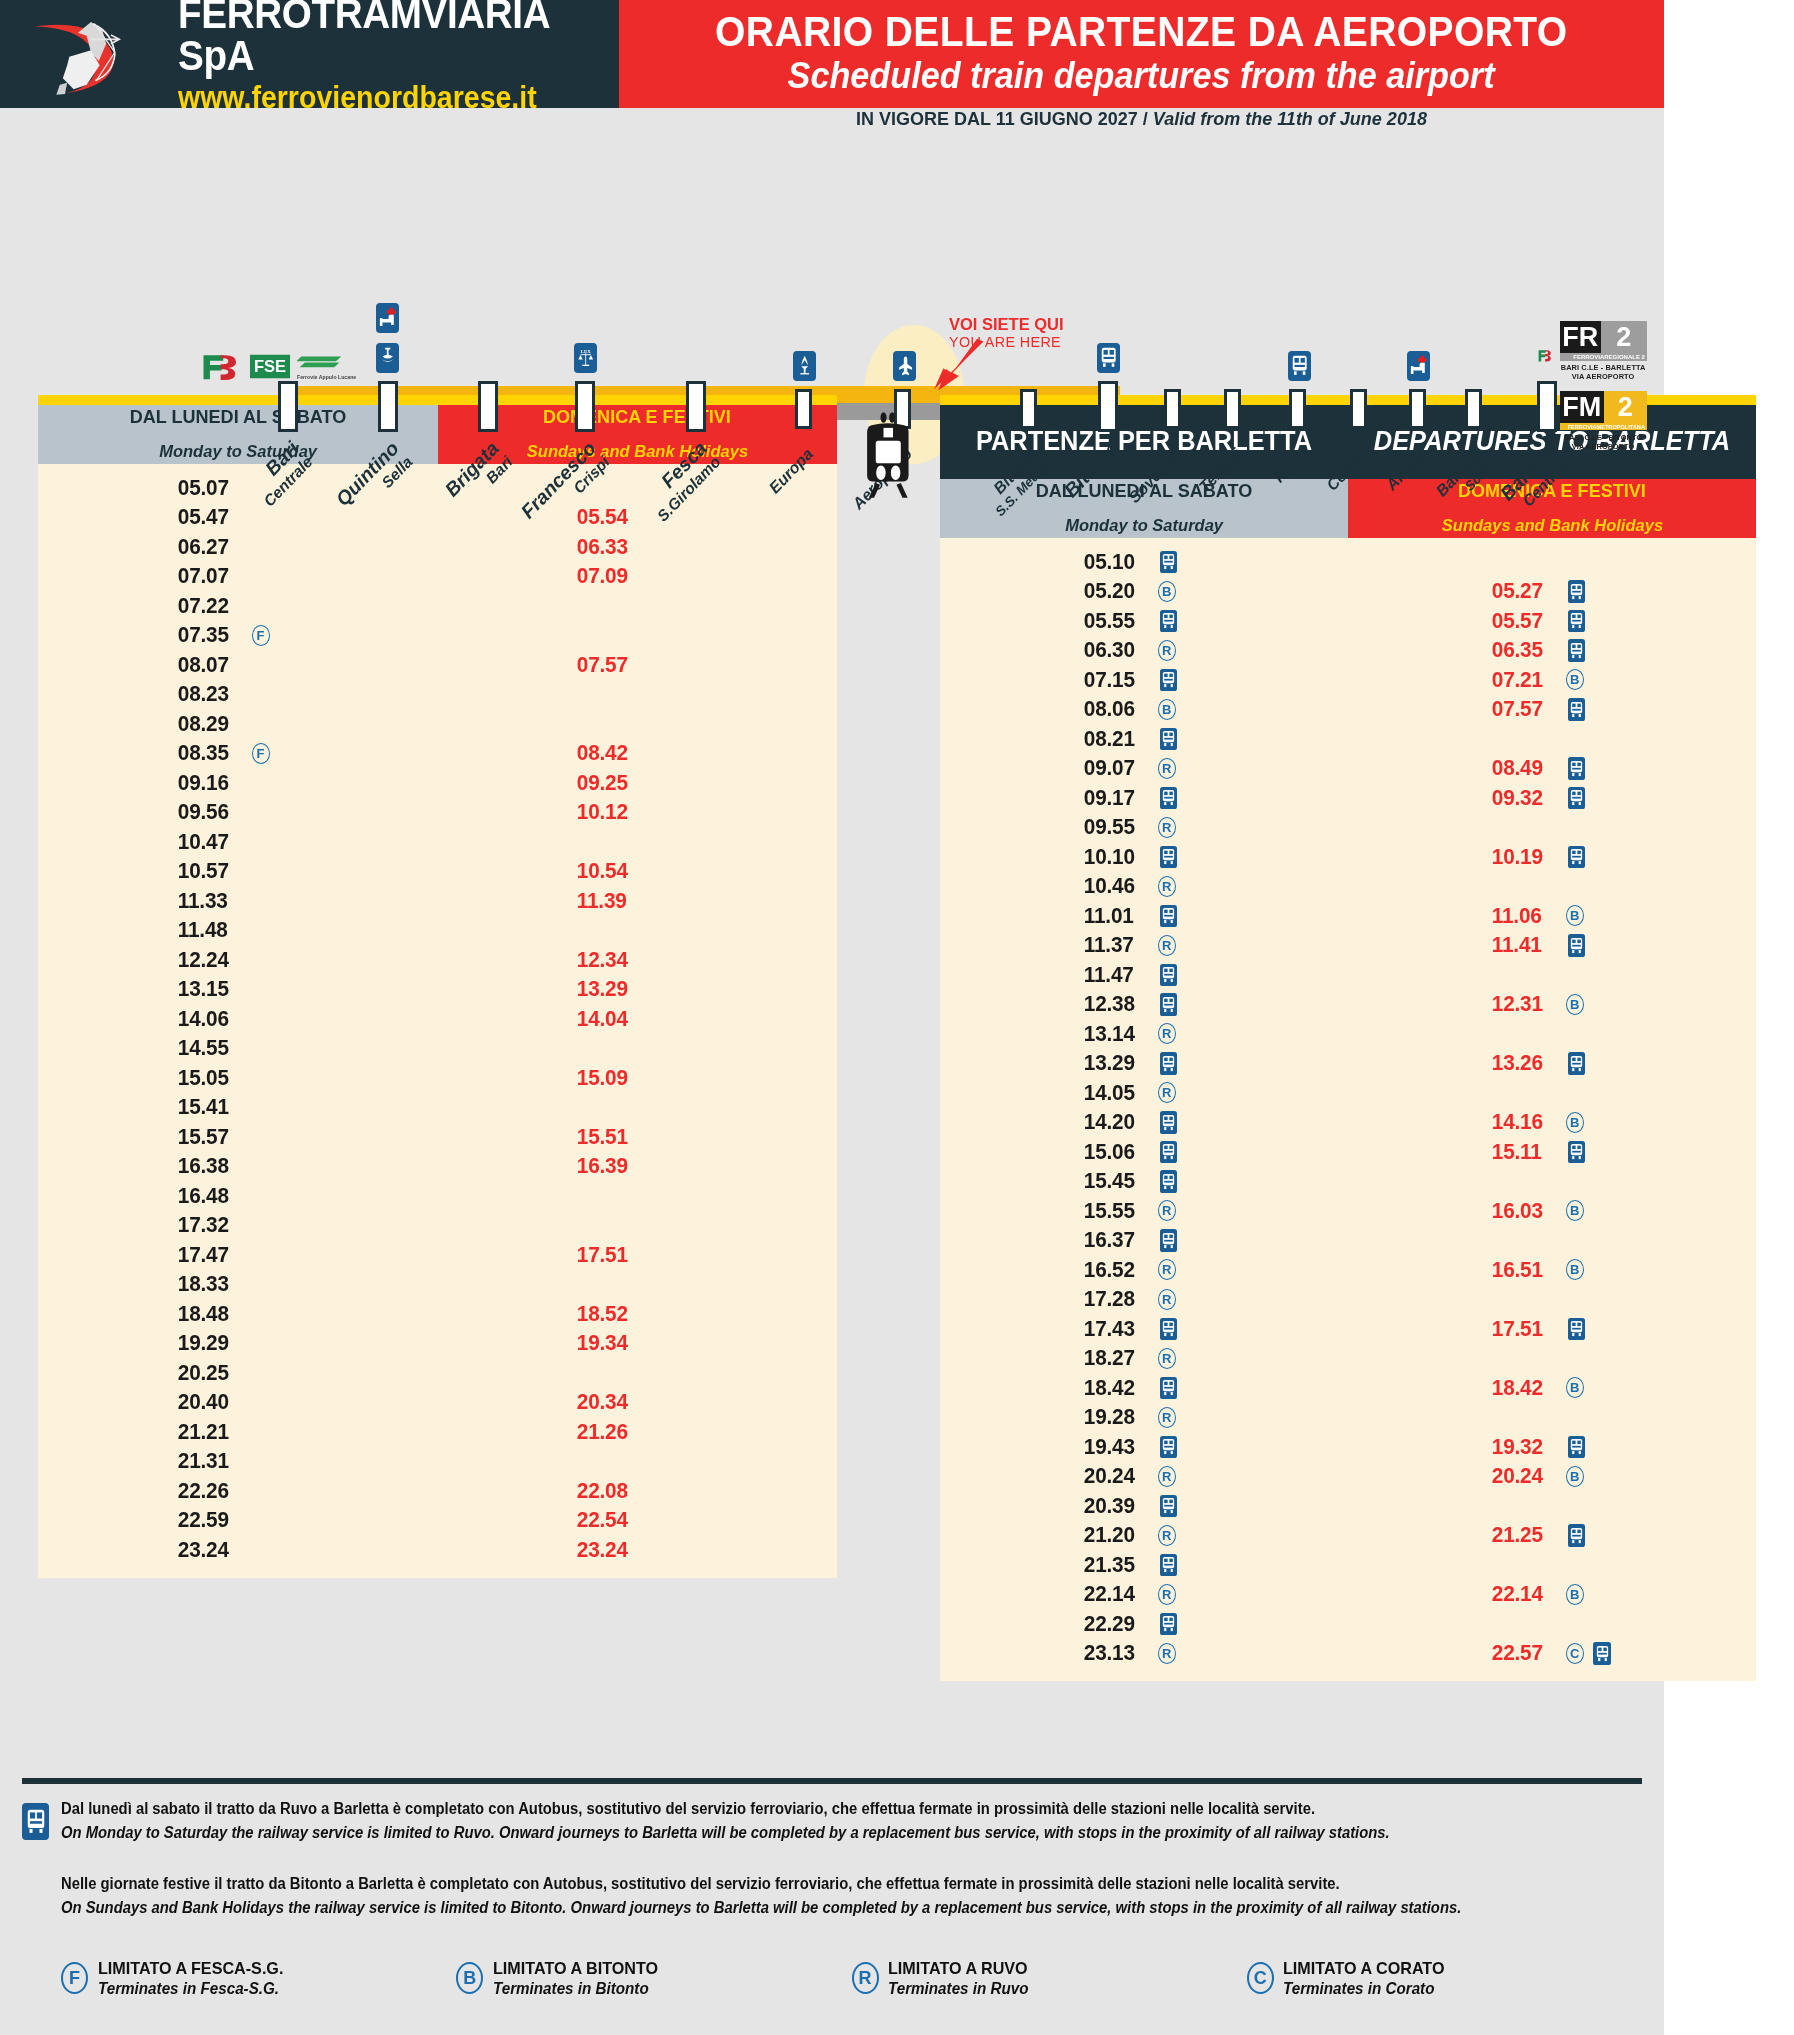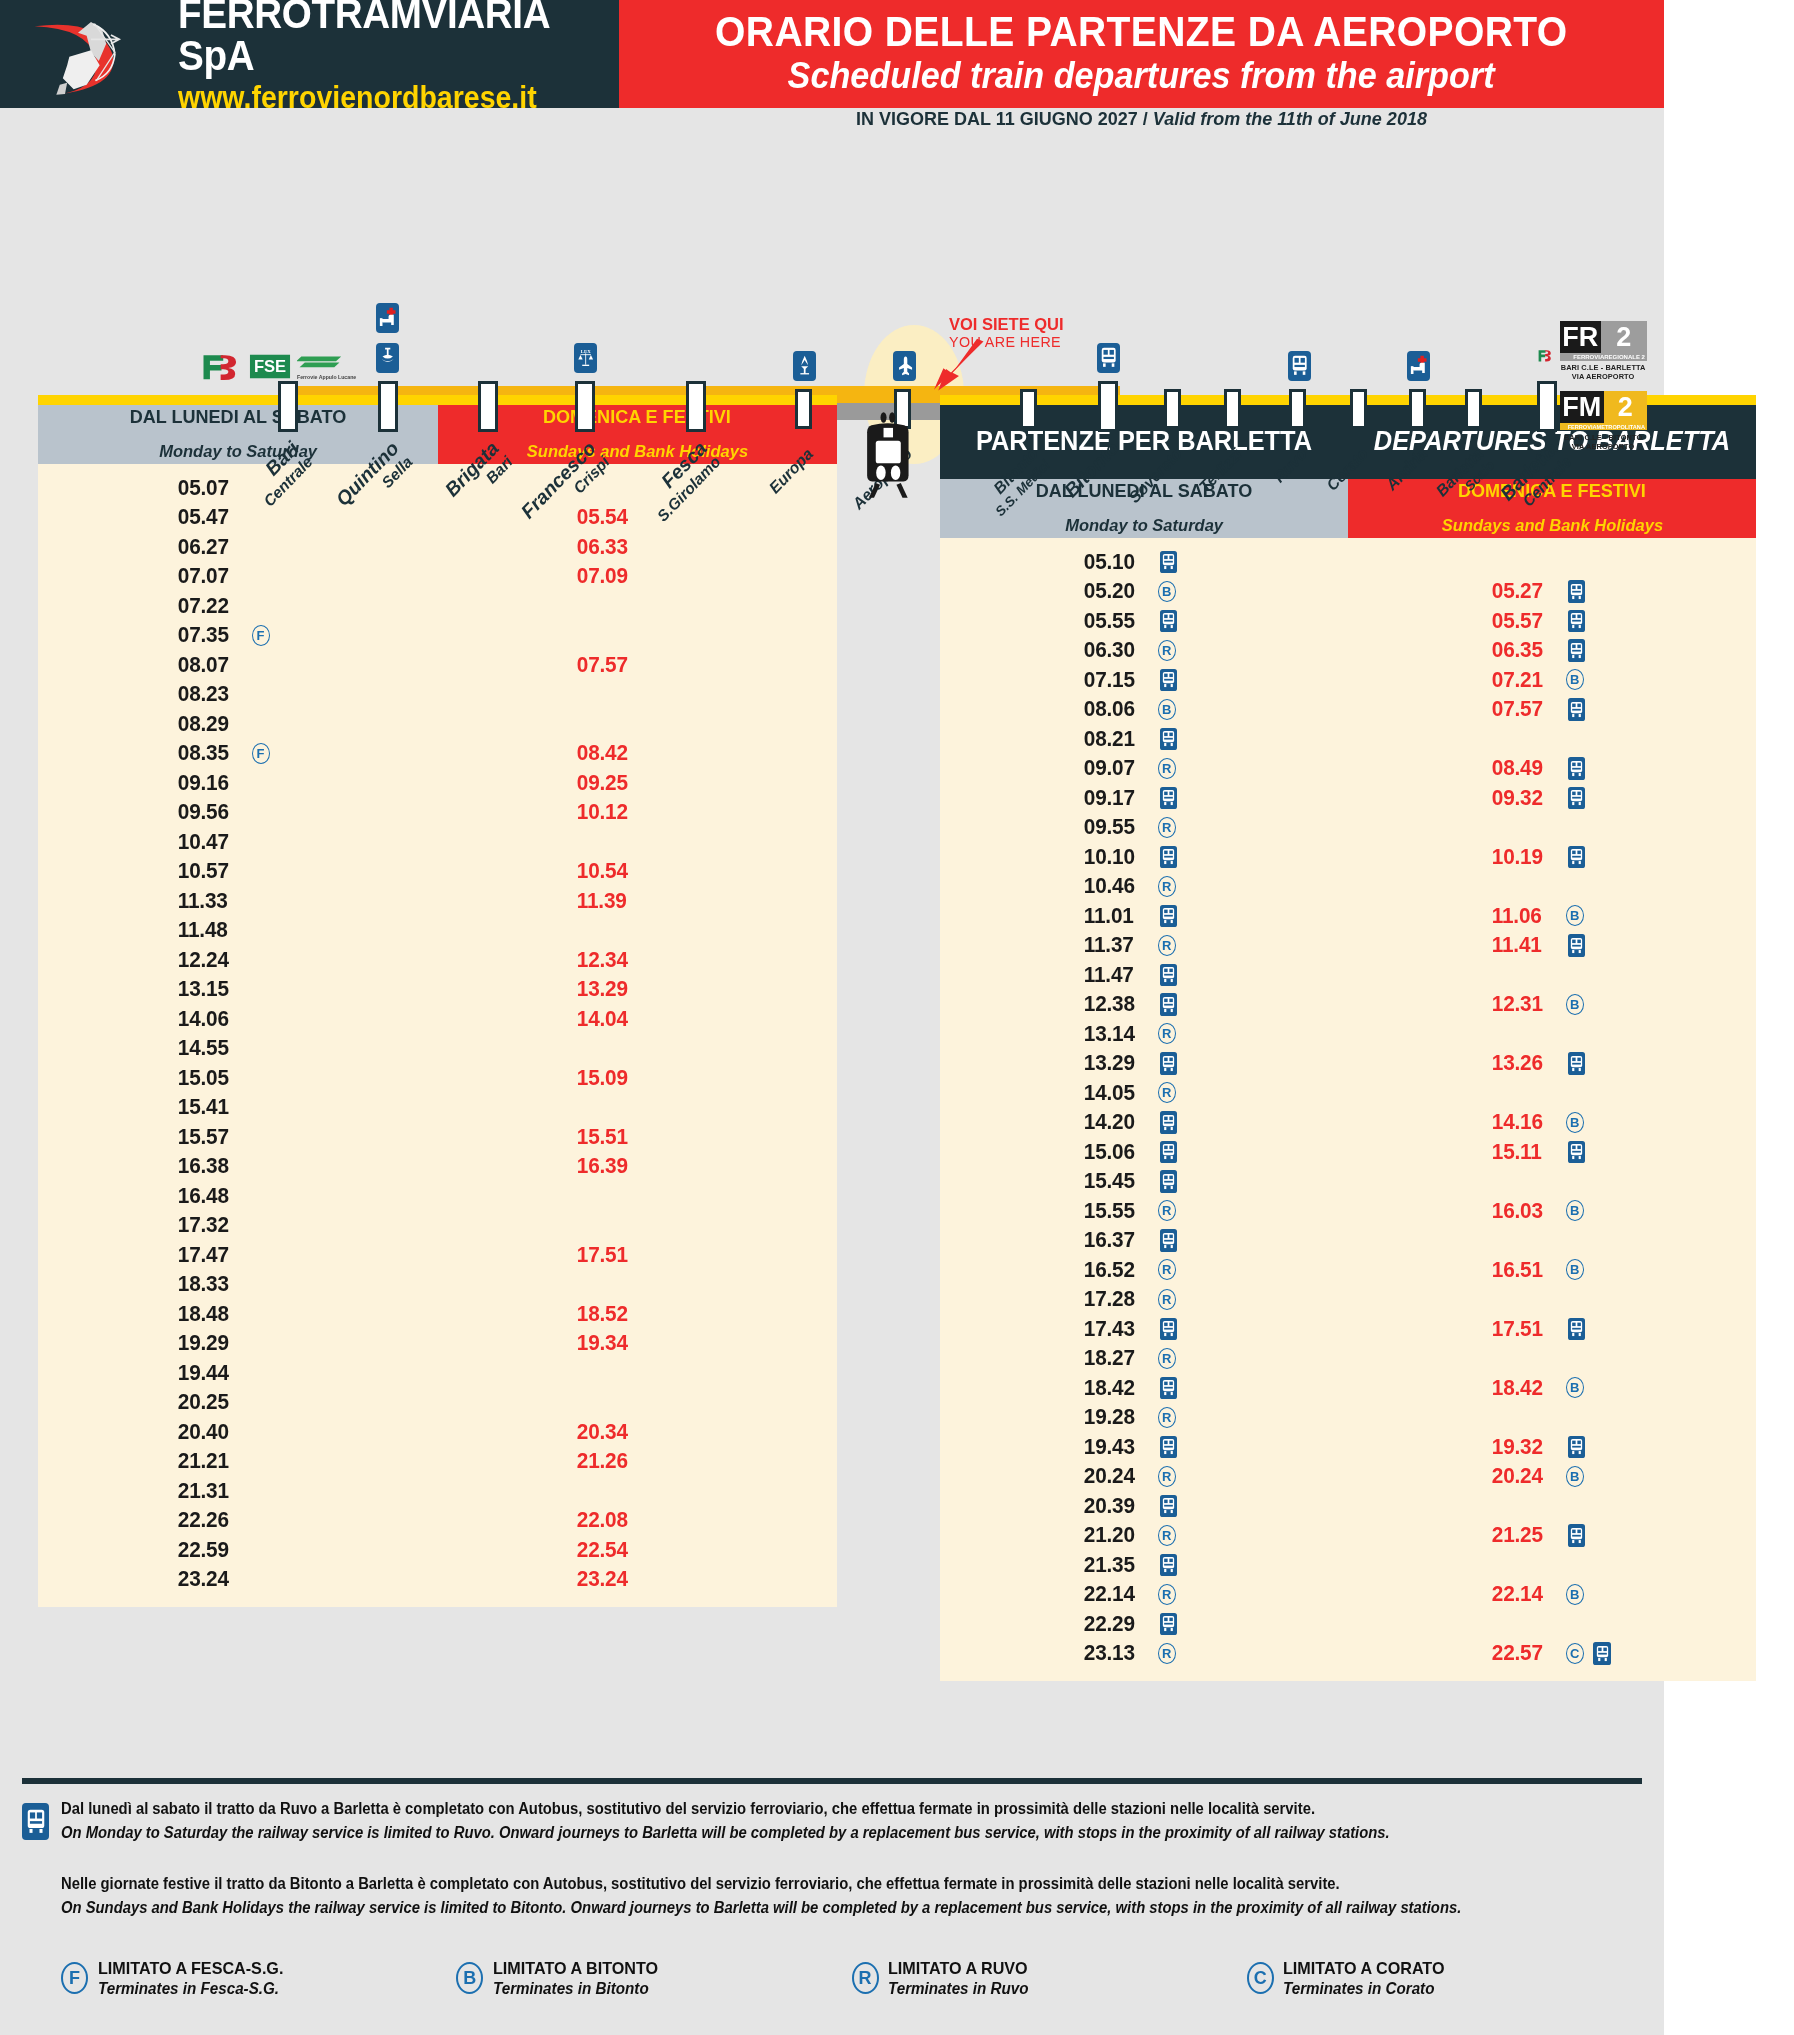--- a/index.html
+++ b/index.html
@@ -823,32 +823,20 @@
             </div>
             <div class="cell">
               <div class="cellinner">
                 <span class="time sd">19.34</span>
               </div>
             </div>
           </div>
           <div class="row">
             <div class="cell">
               <div class="cellinner">
-                <span class="time wd">19.44</span>
-              </div>
-            </div>
-            <div class="cell">
-              <div class="cellinner">
-                <span class="time sd"></span>
-              </div>
-            </div>
-          </div>
-          <div class="row">
-            <div class="cell">
-              <div class="cellinner">
                 <span class="time wd">20.25</span>
               </div>
             </div>
             <div class="cell">
               <div class="cellinner">
                 <span class="time sd"></span>
               </div>
             </div>
           </div>
           <div class="row">

